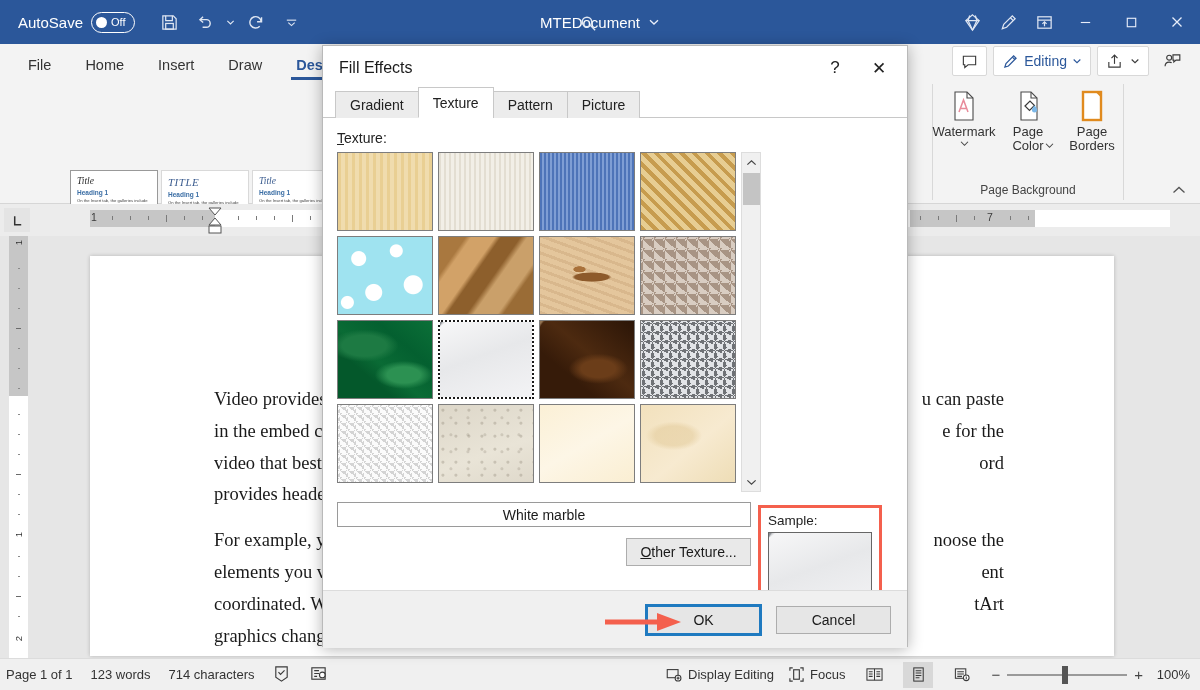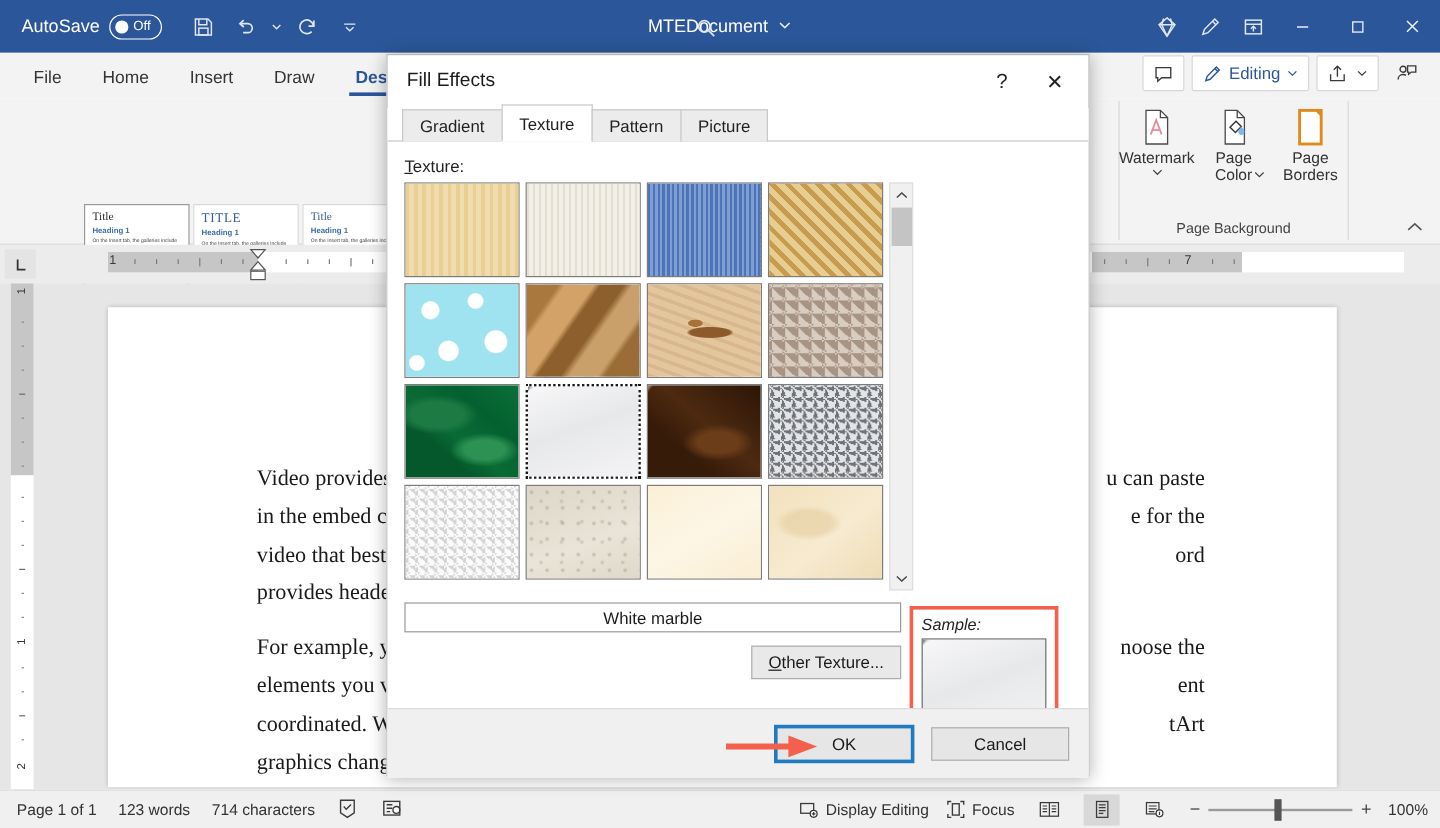--- a/index.html
+++ b/index.html
@@ -87,21 +87,21 @@
   .themes-label { font-size: 13.5px; color: #333; }
 
   .style-gallery {
     position: absolute; left: 70px; top: 88px; display: flex; gap: 3px;
   }
   .style-card {
     width: 88px; height: 78px; background: #fff; border: 1px solid #d9d9d9;
     padding: 5px 6px; overflow: hidden; position: relative;
   }
   .style-card.sel { border: 1.6px solid #999; }
-  .sc-title { font-family: "Liberation Serif", serif; color: #2b2b2b; font-size: 9.5px; margin-bottom: 3px; }
+  .sc-title { font-family: "Liberation Serif", serif; color: #2b2b2b; font-size: 9.5px; margin-bottom: 3px; font-style: italic; }
   .sc-title.caps { font-size: 11px; letter-spacing: .5px; color:#3b5c8f; }
   .sc-title.blue { color:#3b5c8f; font-size:9.5px;}
   .sc-head { color: #3b6ea5; font-size: 6.5px; margin-bottom: 2px; font-weight: bold;}
   .sc-body { font-size: 4.2px; line-height: 1.55; color: #444; }
 
   .page-bg-group {
     position: absolute; right: 76px; top: 2px; width: 192px; height: 116px;
     border-left: 1px solid #d8d8d8; border-right: 1px solid #d8d8d8;
     display: flex; flex-direction: column; align-items: center;
   }
@@ -153,21 +153,21 @@
     font-family: "Liberation Serif", serif; font-size: 18.5px; color: #1a1a1a; line-height: 1.72;
   }
   .doc-text p { margin-bottom: 14px; }
 
   
   .statusbar {
     position: absolute; bottom: 0; left: 0; width: 1200px; height: 32px;
     background: #f0f0f0; border-top: 1px solid #dcdcdc;
     display: flex; align-items: center; font-size: 13px; color: #333;
   }
-  .sb-left { display: flex; align-items: center; gap: 18px; margin-left: 14px; text-align: center; }
+  .sb-left { display: flex; align-items: center; gap: 18px; margin-left: 6px; text-align: center; }
   .sb-right { position: absolute; right: 10px; display: flex; align-items: center; gap: 14px; }
   .sb-ic { display: flex; align-items: center; gap: 5px; }
   .view-btn { width: 30px; height: 26px; display: flex; align-items: center; justify-content: center; }
   .view-btn.active { background: #d8d8d8; }
   .zoom-wrap { display: flex; align-items: center; gap: 7px; }
   .zoom-track { width: 120px; height: 2px; background: #9a9a9a; position: relative; }
   .zoom-thumb { position: absolute; left: 55px; top: -8px; width: 6px; height: 18px; background: #555; }
   .zoom-pct { font-size: 13px; color: #333; width: 40px; text-align: right; }
 
   
@@ -229,21 +229,21 @@
   .rot-check {
     position: absolute; left: 14px; top: 517px; display: flex; align-items: center; gap: 9px;
     font-size: 14px; color: #8d8d8d;
   }
   .rot-box { width: 15px; height: 15px; border: 1px solid #bdbdbd; background: #f4f4f4; }
 
   .sample-box {
     position: absolute; left: 435px; top: 415px; width: 124px; height: 118px;
     border: 3px solid #f4604d; padding: 5px 7px; background: #fff;
   }
-  .sample-lb { font-size: 13.5px; color: #222; margin-bottom: 4px; font-style: italic; }
+  .sample-lb { font-size: 13.5px; color: #222; margin-bottom: 4px; }
   .sample-img { width: 104px; height: 80px; border: 1px solid #666; overflow: hidden; }
 
   .dlg-footer {
     position: absolute; left: 0; bottom: 0; width: 584px; height: 58px;
     background: #f0f0f0; border-top: 1px solid #dcdcdc;
     display: flex; align-items: center; justify-content: flex-end; gap: 14px; padding-right: 16px;
   }
   .dbtn {
     width: 115px; height: 28px; border: 1px solid #adadad; background: #e6e6e6;
     display: flex; align-items: center; justify-content: center; font-size: 14px; color: #1a1a1a;

